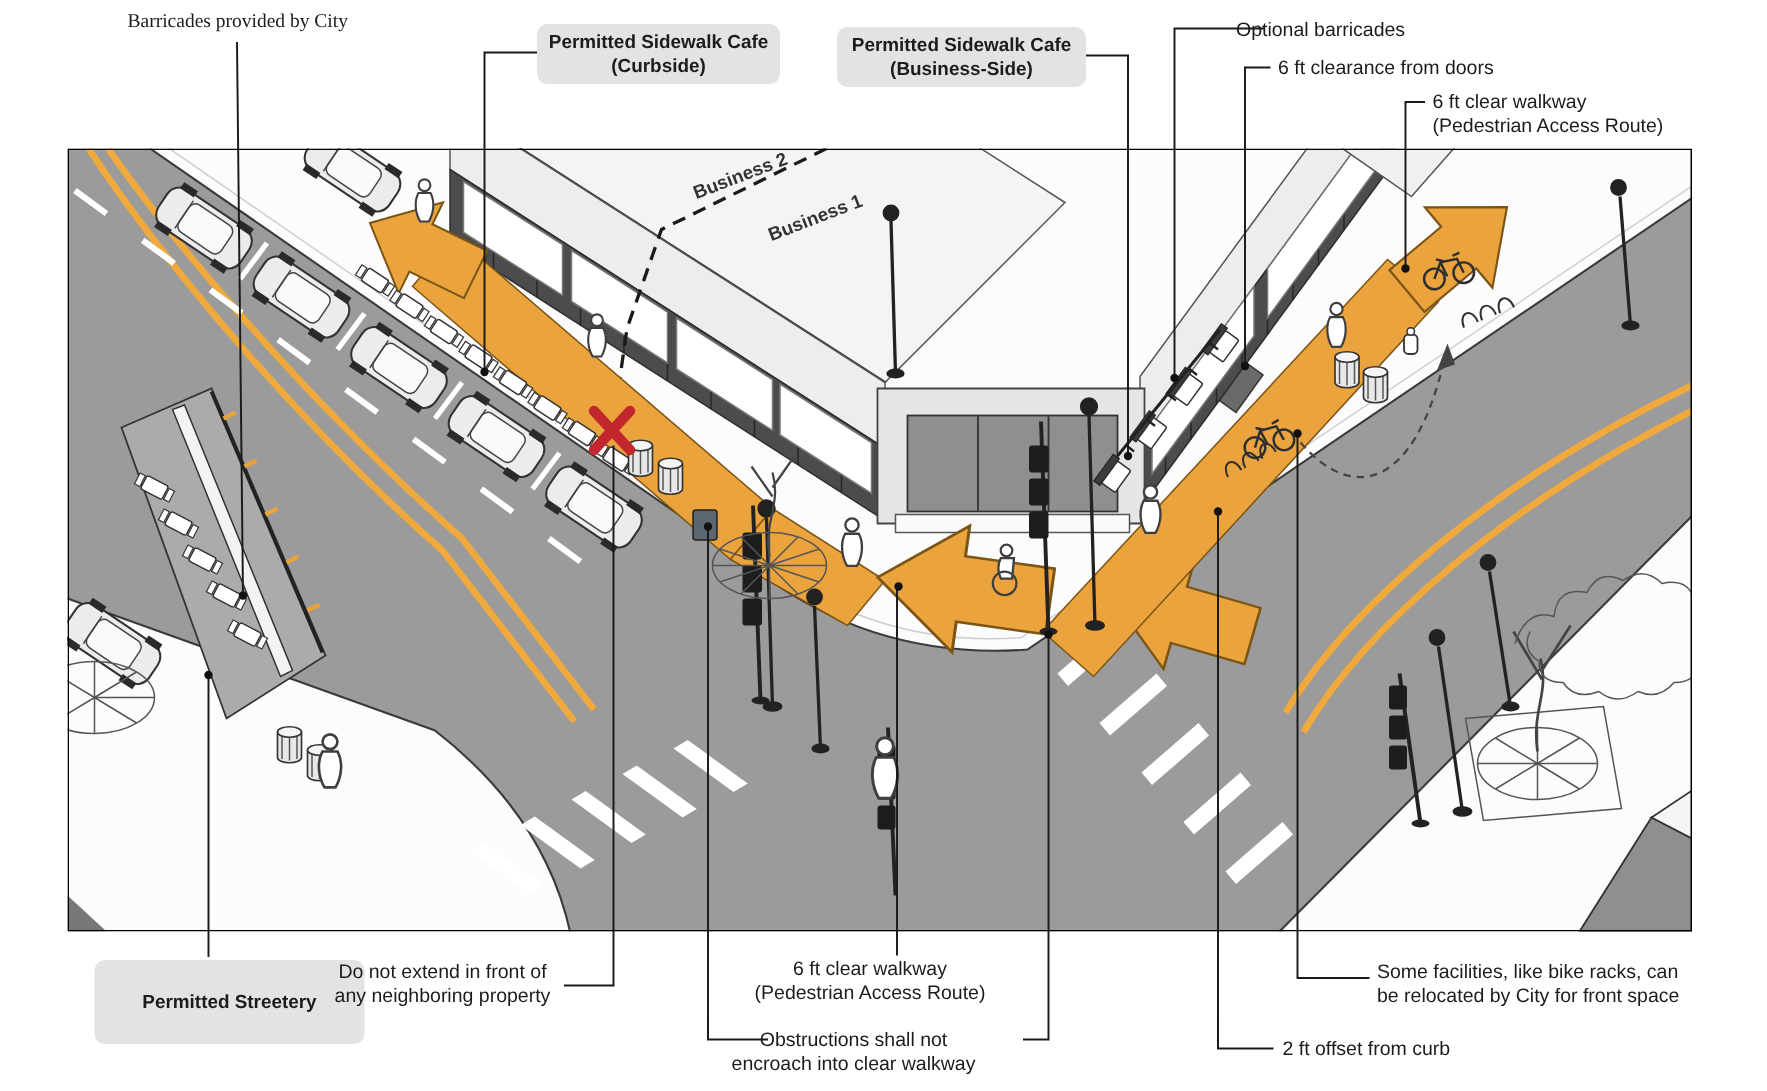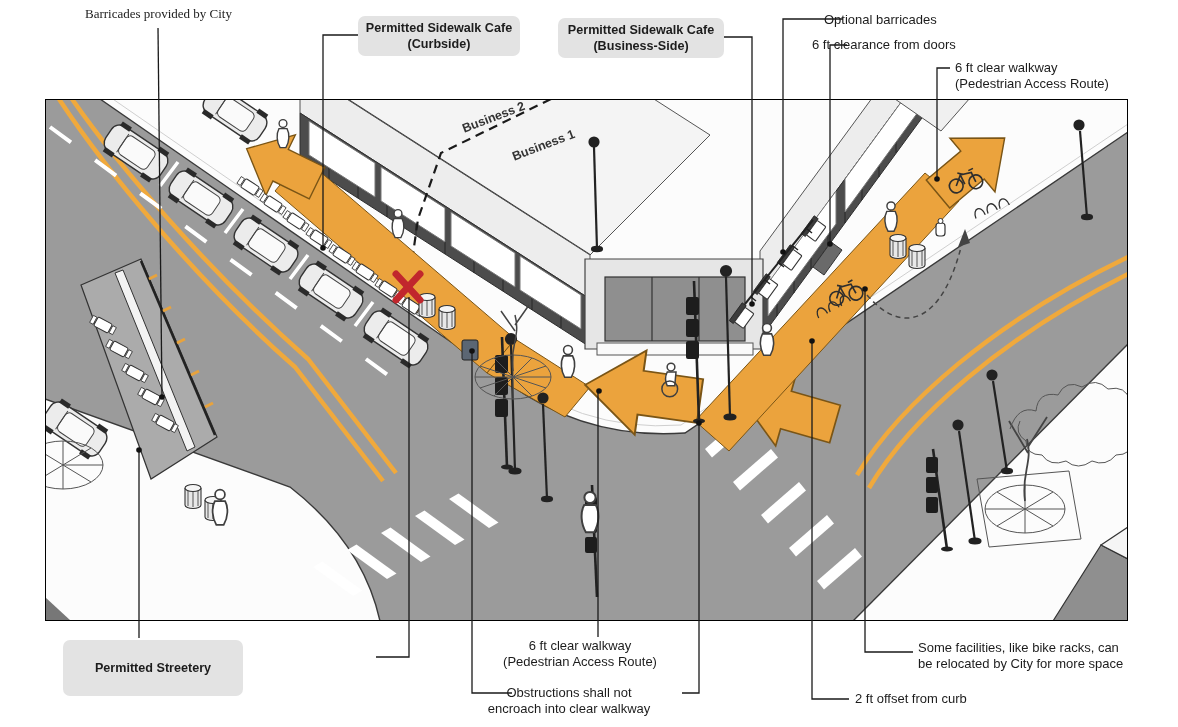--- a/index.html
+++ b/index.html
@@ -365,32 +365,34 @@
   <div class="ann" style="left:85px;top:6px;font-family:Liberation Serif, serif;">Barricades provided by City</div>
 
   <div class="box" style="left: 358px; top: 16px; width: 150px; background-color: rgb(227, 227, 227);">Permitted Sidewalk Cafe
 (Curbside)</div>
 
   <div class="box" style="left: 558px; top: 18px; width: 154px; background-color: rgb(227, 227, 227);">Permitted Sidewalk Cafe
 (Business-Side)</div>
 
   <div class="ann" style="left:824px;top:12px;">Optional barricades</div>
 
-  <div class="ann" style="left:812px;top:37px;text-align:right;">6 ft clearance from doors</div>
+  <div class="ann" style="left:852px;top:37px;text-align:right;">6 ft clearance from doors</div>
 
   <div class="ann" style="left:955px;top:60px;">6 ft clear walkway
 (Pedestrian Access Route)</div>
 
   <div class="box" style="left: 63px; top: 640px; width: 140px; padding: 20px; background-color: rgb(227, 227, 227);">Permitted Streetery</div>
 
+  <div class="ann center" style="left:215px;top:640px;width:160px;">Do not extend in front of
+any neighboring property</div>
 
   <div class="ann center" style="left:495px;top:638px;width:170px;">6 ft clear walkway
 (Pedestrian Access Route)</div>
 
   <div class="ann center" style="left:484px;top:685px;width:170px;">Obstructions shall not
 encroach into clear walkway</div>
 
   <div class="ann" style="left:918px;top:640px;">Some facilities, like bike racks, can
-be relocated by City for more space</div>
+be relocated by City for front space</div>
 
   <div class="ann" style="left:855px;top:691px;">2 ft offset from curb</div>
 
 </div>
 
 </body></html>

